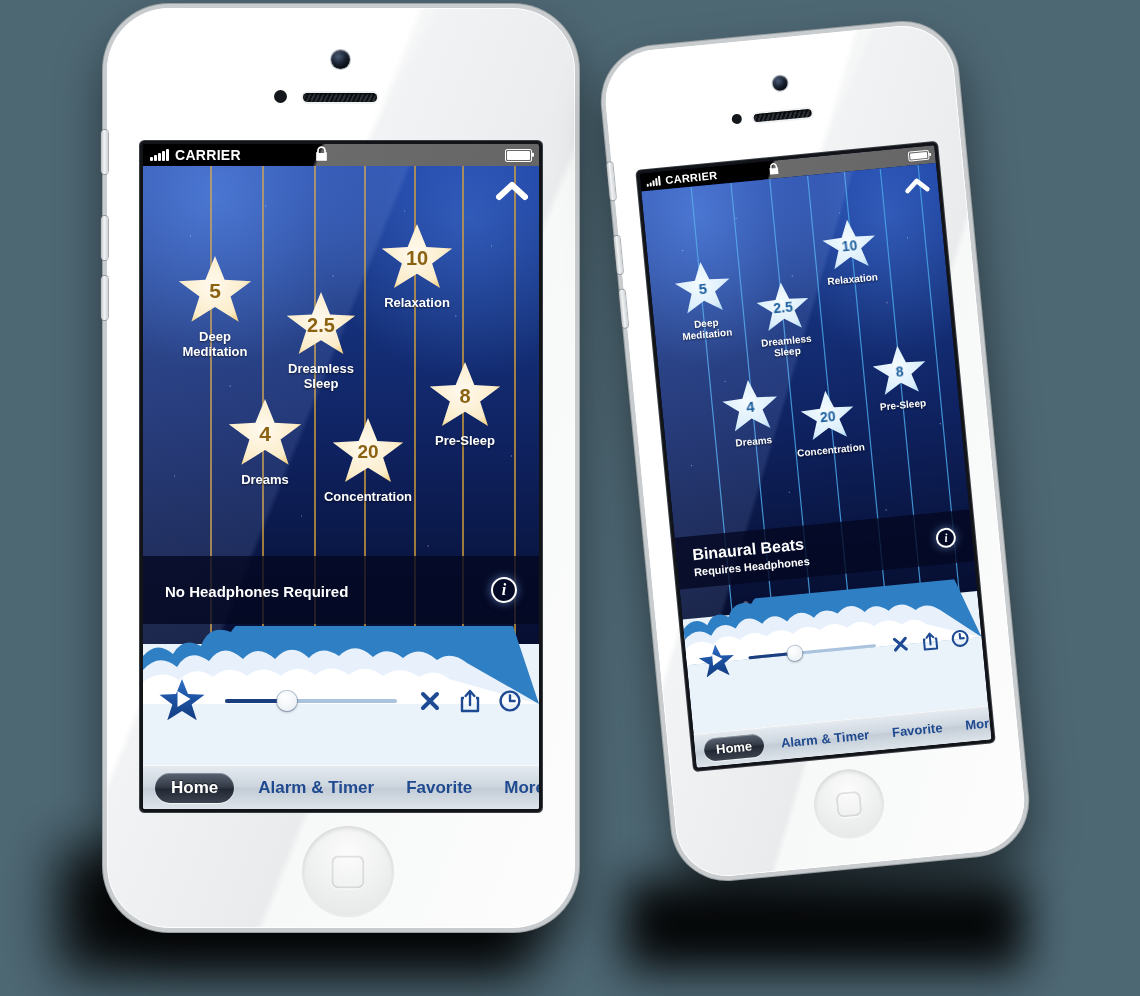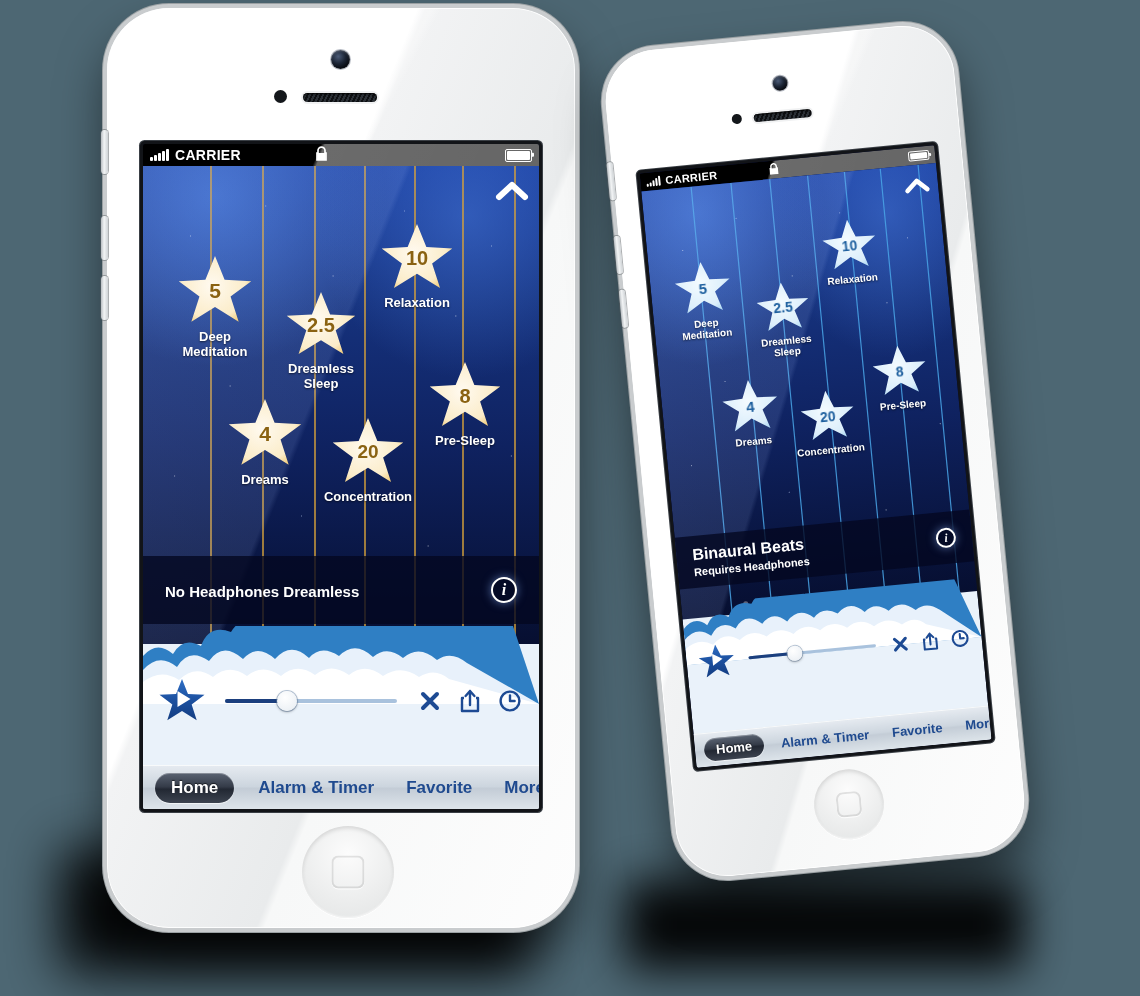--- a/index.html
+++ b/index.html
@@ -369,21 +369,21 @@
                  filter:drop-shadow(0 0 8px rgba(255,186,60,.95)) drop-shadow(0 0 16px rgba(255,170,30,.55));">
               <span>8</span>
             </div>
             <div class="lbl" style="font-size:13px; margin-top:4px;">Pre-Sleep</div>
           </div>
 
         </div>
 
         <div class="banner" style="top:390px; height:68px; padding:0 22px;">
           <div class="txt">
-            <div class="sub" style="font-size:15px; margin-top:3px;">No Headphones Dreamless</div>
+            <div class="sub" style="font-size:15px; margin-top:3px;">No Headphones Required</div>
           </div>
           <div class="info-ico" style="width:26px;height:26px;font-size:16px;">i</div>
         </div>
 
         <div class="dots" style="left:86px; top:478px; gap:12px;">
           <i class="on" style="width:7px;height:7px"></i>
             <i style="width:6px;height:6px"></i>
             <i style="width:6px;height:6px"></i>
           <i style="width:6px;height:6px"></i>
             <i style="width:6px;height:6px"></i>

